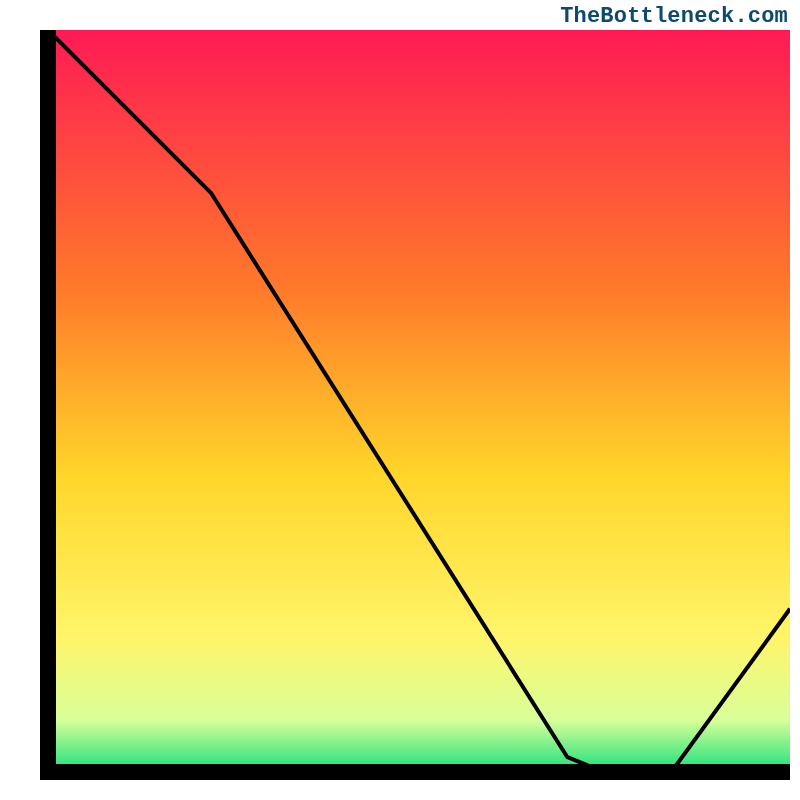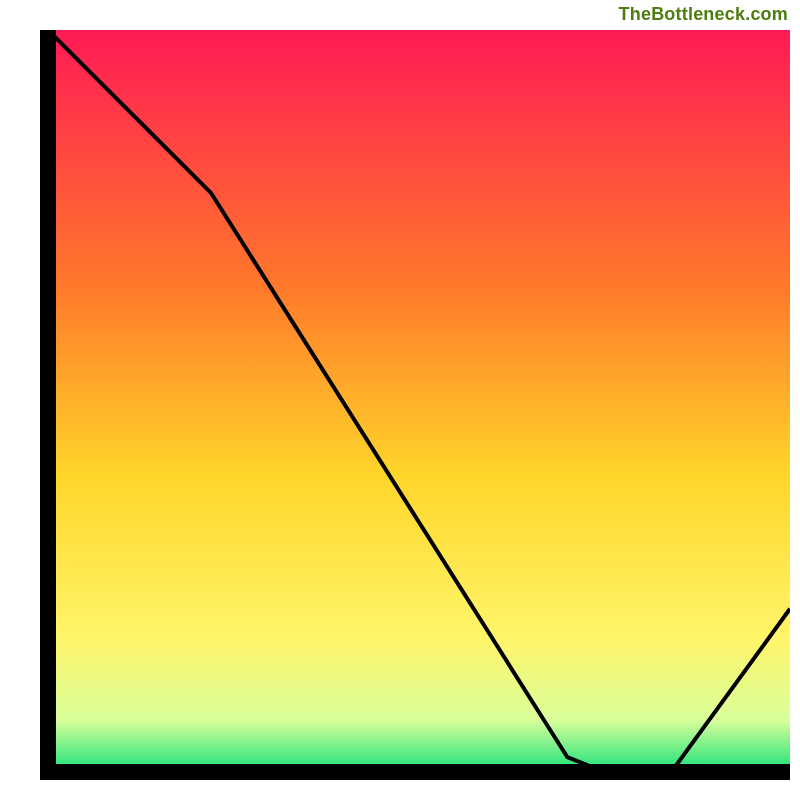--- a/index.html
+++ b/index.html
@@ -8,24 +8,25 @@
     height: 800px;
     background: #ffffff;
     font-family: Arial, Helvetica, sans-serif;
     position: relative;
     overflow: hidden;
   }
   .attribution {
     position: absolute;
     top: 4px;
     right: 12px;
-    font-size: 18px;
+    font-size: 22px;
     font-weight: bold;
-    color: #4d7c0f;
+    color: #0c4a6e;
     letter-spacing: 0.2px;
+    font-family: Liberation Mono, monospace;
   }
   .chart-wrap {
     position: absolute;
     left: 40px;
     top: 30px;
     width: 750px;
     height: 750px;
   }
   svg { display: block; }
 </style>

